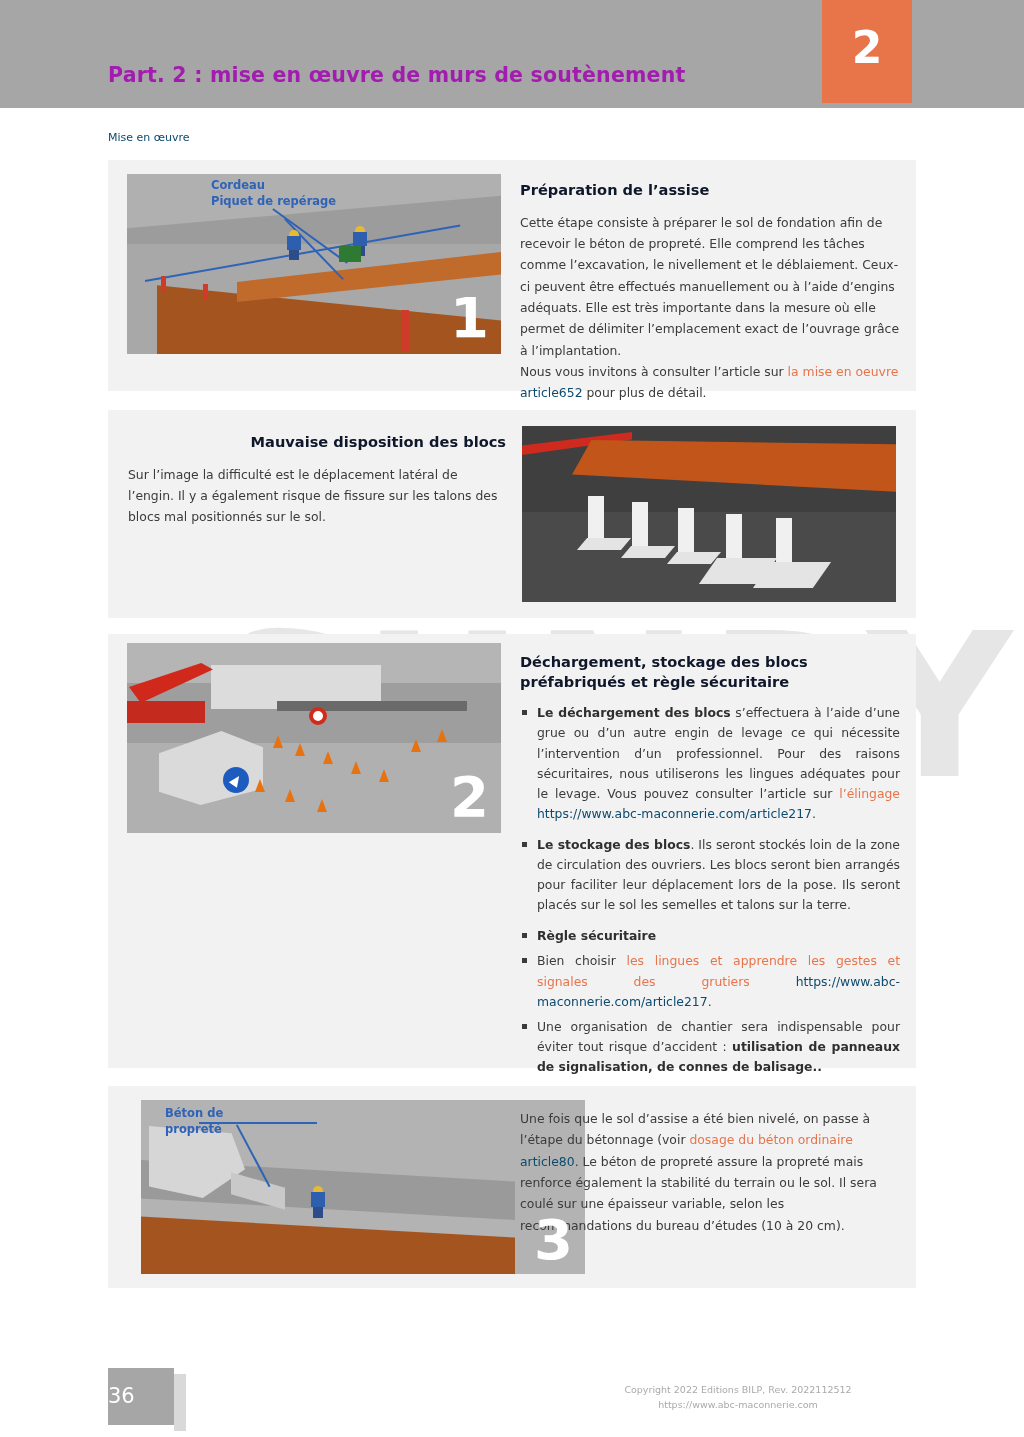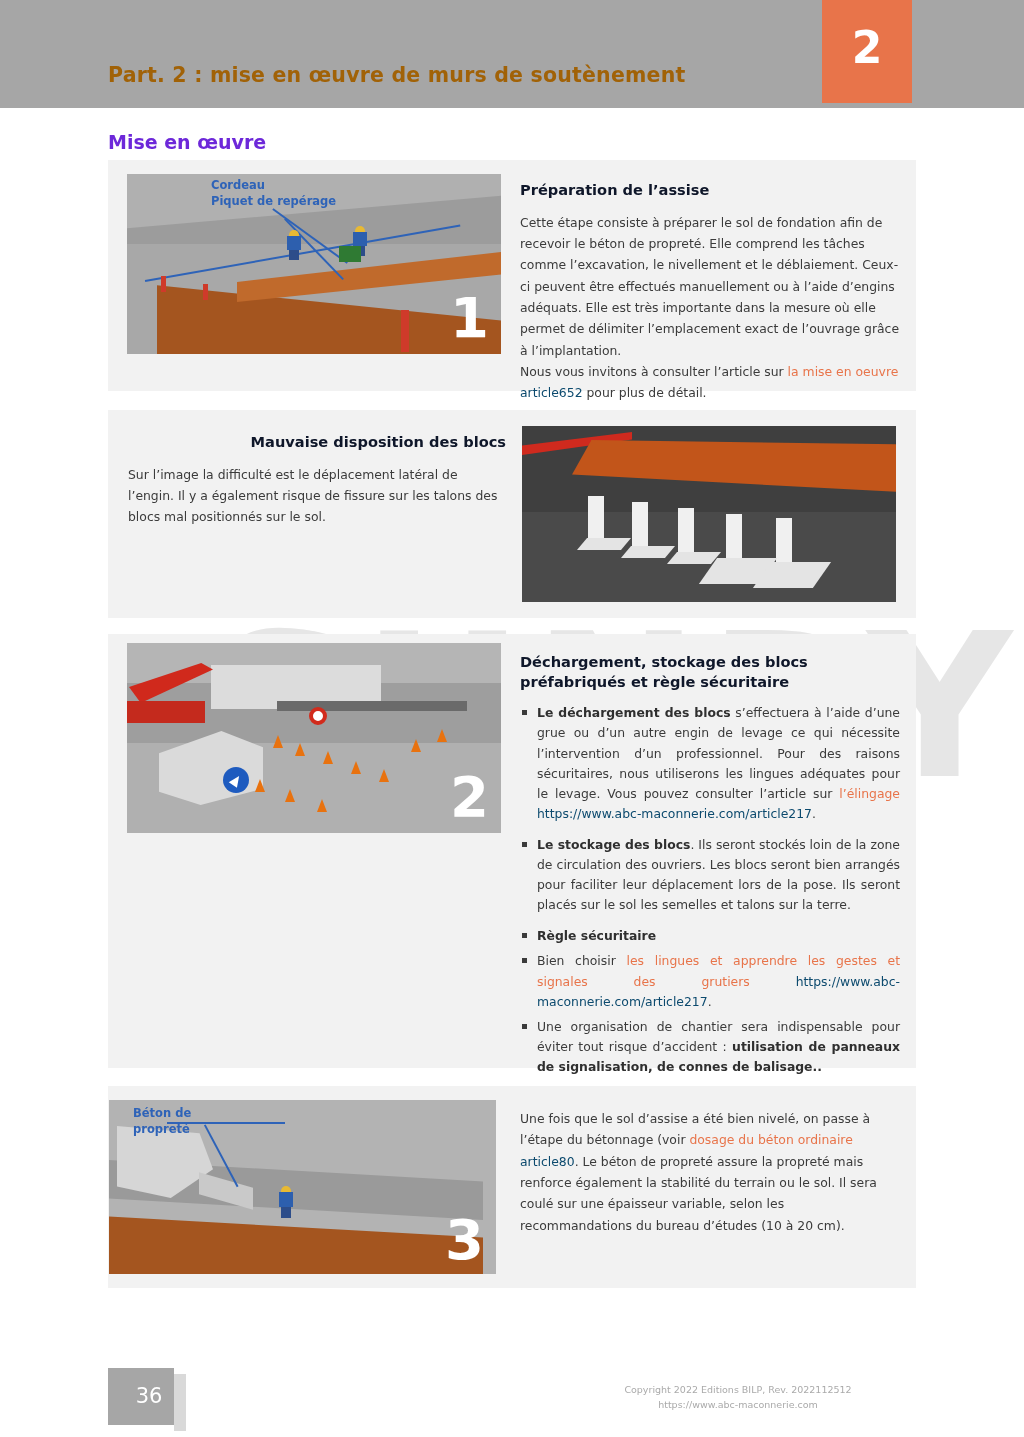--- a/index.html
+++ b/index.html
@@ -20,21 +20,21 @@
     width: 1024px;
     height: 108px;
     background: #a6a6a6;
   }
   .header-title {
     position: absolute;
     left: 108px;
     top: 63px;
     font-size: 20.5px;
     font-weight: bold;
-    color: #a16207;
+    color: #a21caf;
     letter-spacing: 0.2px;
     white-space: nowrap;
   }
   .chapter-badge {
     position: absolute;
     left: 822px;
     top: 0;
     width: 90px;
     height: 103px;
     background: #e8744a;
@@ -47,23 +47,23 @@
     font-size: 44px;
     font-weight: bold;
     color: #ffffff;
   }
 
   
   .section-title {
     position: absolute;
     left: 108px;
     top: 131px;
-    font-size: 19px;
-    font-weight: bold;
-    color: #6d28d9;
+    font-size: 11px;
+    font-weight: normal;
+    color: #0c4a6e;
   }
 
   
   .watermark {
     position: absolute;
     left: 210px;
     top: 590px;
     font-size: 200px;
     font-weight: bold;
     color: #e6e6e6;
@@ -153,21 +153,21 @@
   .fig3 .redbase { position:absolute; left:0; top:58px; width:78px; height:22px; background:#c42a1d; }
   .fig3 .cone { position:absolute; width:0; height:0; border-left:5px solid transparent;
     border-right:5px solid transparent; border-bottom:13px solid #e8720f; }
   .fig3 .panel-red { position:absolute; width:18px; height:18px; border-radius:50%;
     background:#fff; border:4px solid #d22b1c; }
   .fig3 .panel-blue { position:absolute; width:26px; height:26px; border-radius:50%; background:#1e5bbf; }
   .fig3 .blocks { position:absolute; left:32px; top:88px; width:104px; height:74px; background:#dadada;
     clip-path: polygon(0% 30%, 60% 0%, 100% 22%, 100% 78%, 40% 100%, 0% 82%); }
 
   
-  .fig4 { left: 1px; top: 14px; width: 387px; height: 174px; }
+  .fig4 { left: 33px; top: 14px; width: 444px; height: 174px; }
   .fig4 .bg { position:absolute; inset:0; background:#b3b3b3; }
   .fig4 .plate { position:absolute; left:0; top:60px; width:374px; height:60px; background:#9a9a9a;
     clip-path: polygon(0% 0%, 100% 36%, 100% 100%, 0% 64%); }
   .fig4 .earth { position:absolute; left:0; top:104px; width:374px; height:70px; background:#a4551f;
     clip-path: polygon(0% 18%, 100% 48%, 100% 100%, 0% 100%); }
   .fig4 .truckbody { position:absolute; left:8px; top:26px; width:96px; height:72px; background:#d6d6d6;
     clip-path: polygon(0% 0%, 86% 10%, 100% 60%, 56% 100%, 0% 84%); }
   .fig4 .chute { position:absolute; left:90px; top:80px; width:54px; height:22px; background:#c9c9c9;
     transform: skewY(16deg); }
 
@@ -215,24 +215,22 @@
     position: absolute;
     left: 108px;
     top: 1368px;
     width: 66px;
     height: 57px;
     background: #a6a6a6;
   }
   .page-tab span {
     position: absolute;
     left: 0; right: 0; top: 16px;
-    text-align: center;
     color: #ffffff;
     font-size: 21px;
-    padding-left: 16px;
   }
   .footer-shadow {
     position: absolute;
     left: 174px;
     top: 1374px;
     width: 12px;
     height: 57px;
     background: #d9d9d9;
   }
   .footer-copy {

